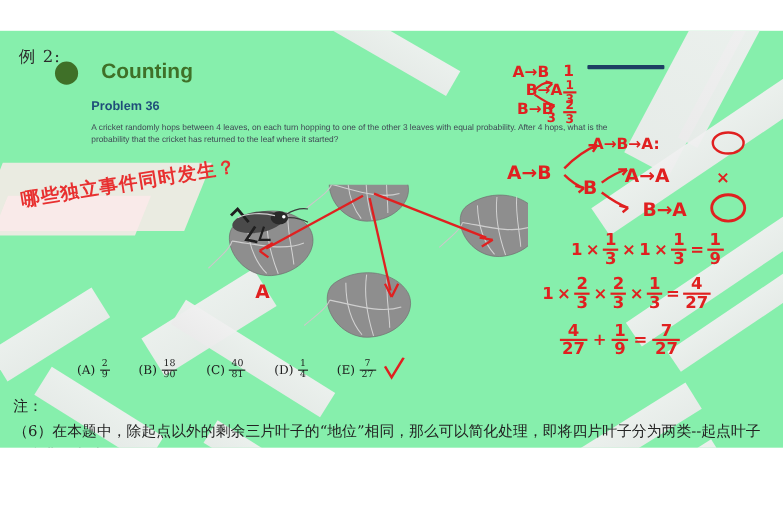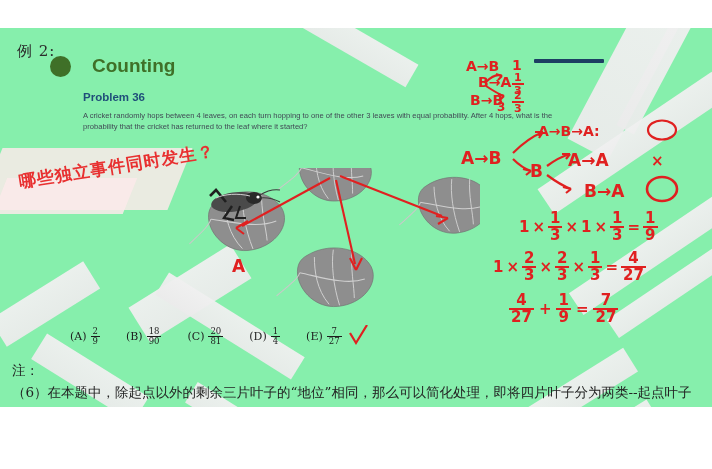--- a/index.html
+++ b/index.html
@@ -207,21 +207,21 @@
     <span class="choice">
       <span>(B)</span>
       <span class="frac">
         <span class="num">18</span>
         <span class="den">90</span>
       </span>
     </span>
     <span class="choice">
       <span>(C)</span>
       <span class="frac">
-        <span class="num">20</span>
+        <span class="num">40</span>
         <span class="den">81</span>
       </span>
     </span>
     <span class="choice">
       <span>(D)</span>
       <span class="frac">
         <span class="num">1</span>
         <span class="den">4</span>
       </span>
     </span>

